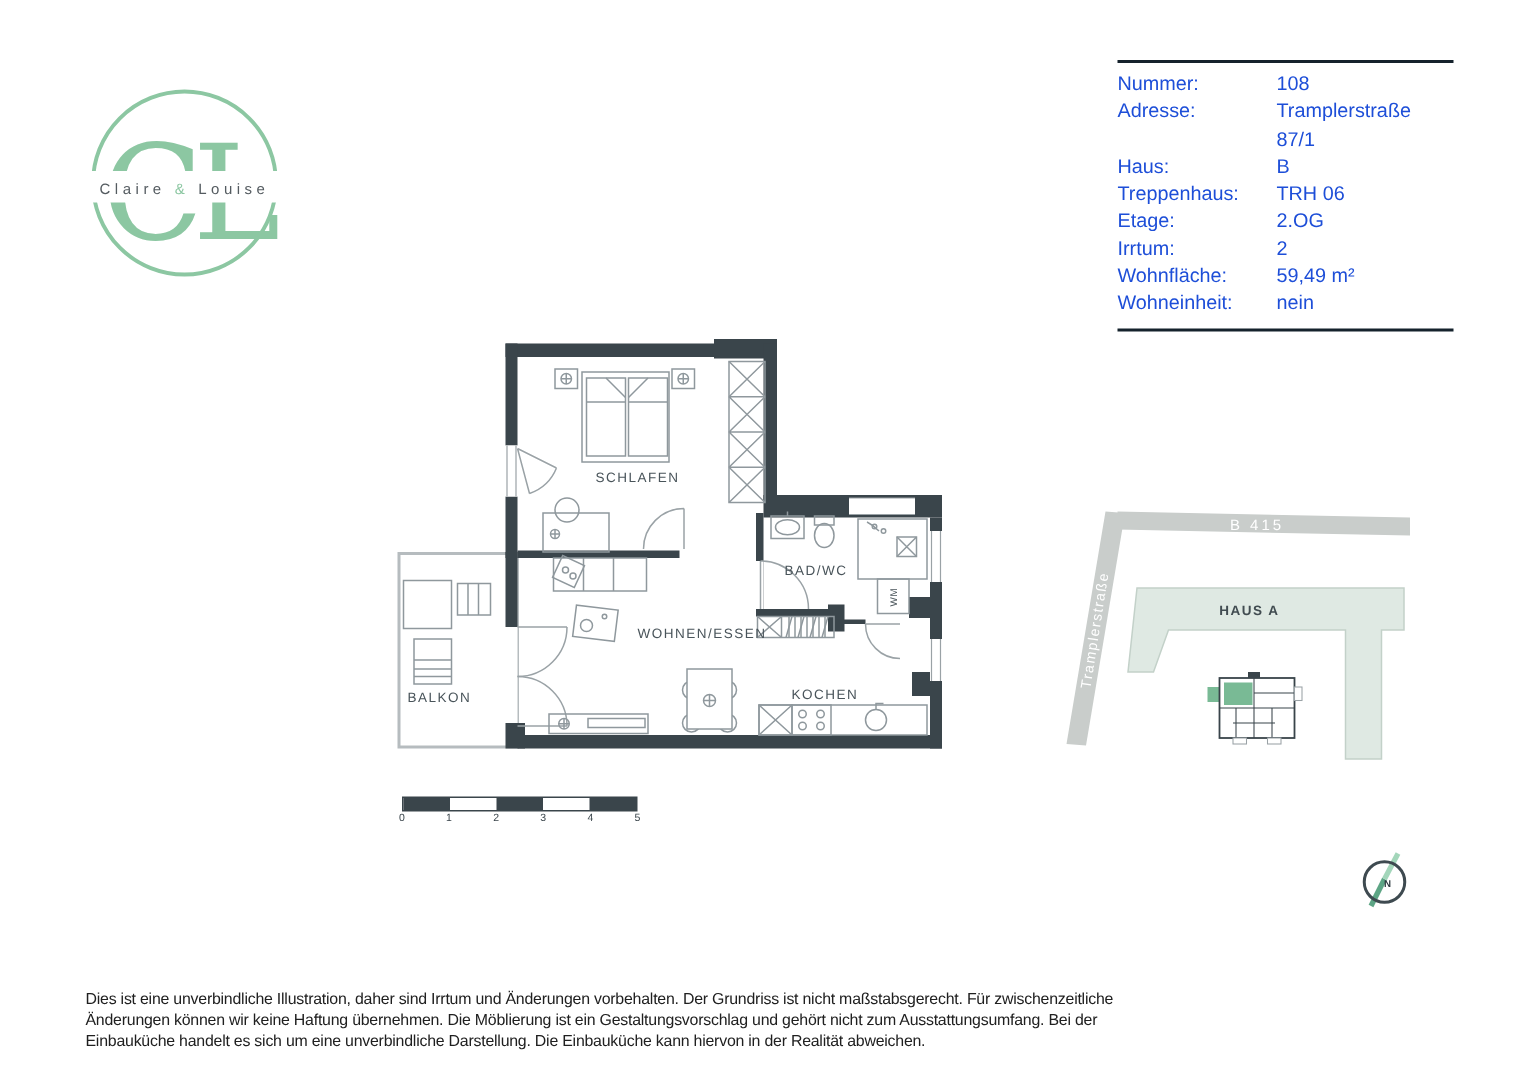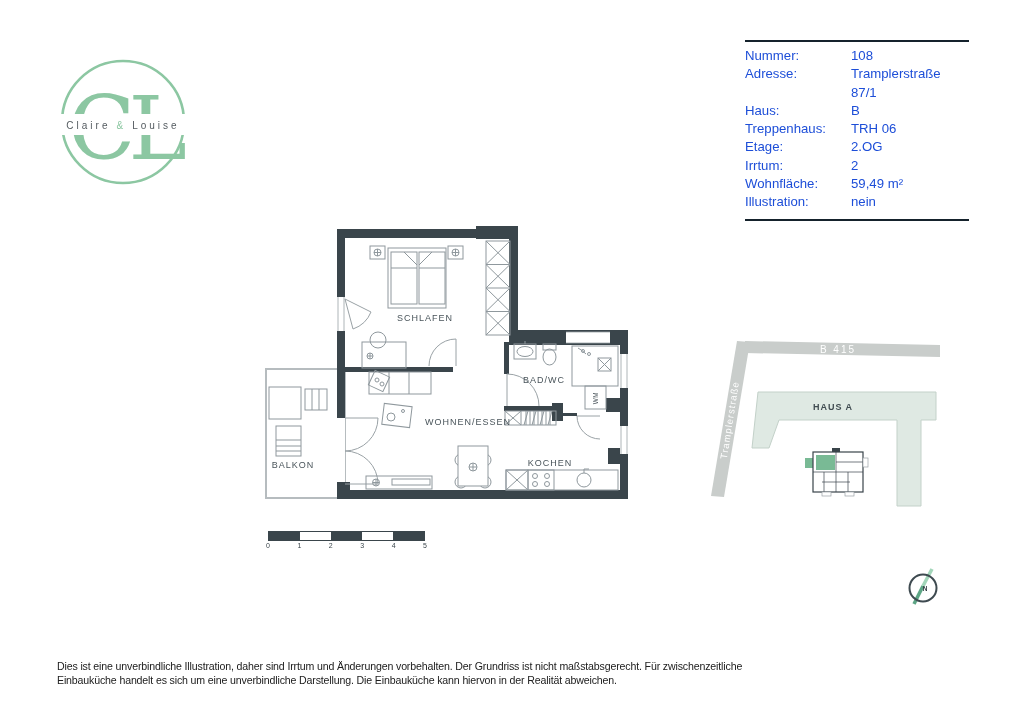--- a/index.html
+++ b/index.html
@@ -73,21 +73,21 @@
       </div>
     <div class="info-row">
         <span class="lbl">Irrtum:</span>
         <span class="val">2</span>
       </div>
     <div class="info-row">
         <span class="lbl">Wohnfläche:</span>
         <span class="val">59,49 m²</span>
       </div>
     <div class="info-row">
-        <span class="lbl">Illustration:</span>
+        <span class="lbl">Wohneinheit:</span>
         <span class="val">nein</span>
       </div>
   </div>
 
   <svg class="floorplan" viewBox="255 220 380 290">
 
     <g>
       <rect x="266" y="369" width="79" height="129" fill="#ffffff" stroke="#b6bcbf" stroke-width="2"></rect>
       <g fill="none" stroke="#8f989d" stroke-width="1">
         <rect x="269" y="387" width="32" height="32"></rect>
@@ -290,16 +290,17 @@
 
   <svg class="compass" viewBox="0 0 52 52">
     <line x1="16" y1="42" x2="25" y2="24" stroke="#5da585" stroke-width="3.5"></line>
     <line x1="25" y1="24" x2="34" y2="7" stroke="#a3d6ba" stroke-width="3.5"></line>
     <circle cx="25" cy="26" r="13.5" fill="none" stroke="#3e4a50" stroke-width="2"></circle>
     <text x="27" y="29" text-anchor="middle" fill="#2f3a40" style="font-family:&quot;Liberation Sans&quot;,sans-serif;font-size:6.5px;font-weight:bold;">N</text>
   </svg>
 
   <div class="disclaimer">
     <div>Dies ist eine unverbindliche Illustration, daher sind Irrtum und Änderungen vorbehalten. Der Grundriss ist nicht maßstabsgerecht. Für zwischenzeitliche</div>
+    <div>Änderungen können wir keine Haftung übernehmen. Die Möblierung ist ein Gestaltungsvorschlag und gehört nicht zum Ausstattungsumfang. Bei der</div>
     <div>Einbauküche handelt es sich um eine unverbindliche Darstellung. Die Einbauküche kann hiervon in der Realität abweichen.</div>
   </div>
 
 </div>
 
 </body></html>

